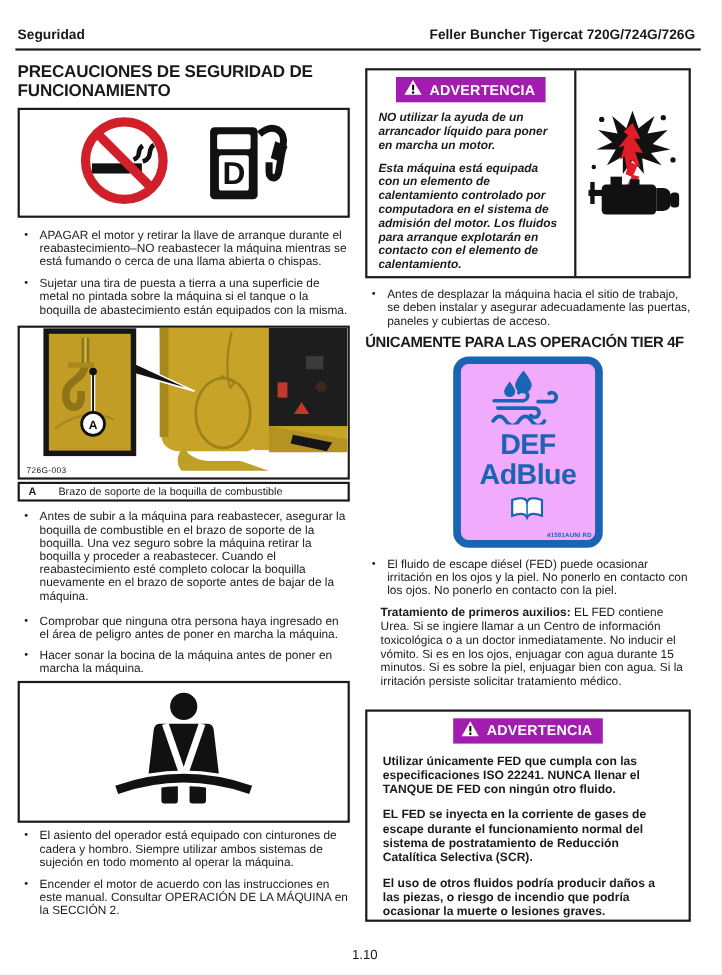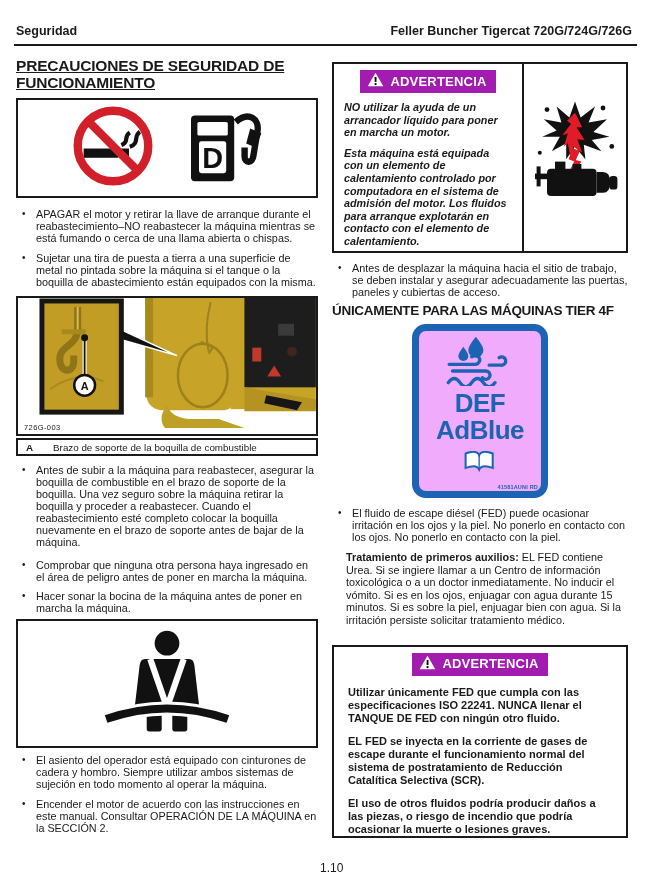--- a/index.html
+++ b/index.html
@@ -5,21 +5,21 @@
   html,body{margin:0;padding:0;background:#e8e8e8;}
   .page{position:relative;width:656px;height:886px;background:#ffffff;color:#1a1a1a;
         font-family:"Liberation Sans",sans-serif;margin:0 auto;overflow:hidden;}
   
   .hdr-left{position:absolute;left:16px;top:24px;font-size:12.5px;font-weight:bold;}
   .hdr-right{position:absolute;right:24px;top:24px;font-size:12.5px;font-weight:bold;}
   .hdr-rule{position:absolute;left:14px;right:19px;top:44px;border-top:2px solid #1a1a1a;}
   
   .col-left{position:absolute;left:16px;top:57px;width:302px;}
   .col-right{position:absolute;left:332px;top:62px;width:296px;}
-  .doc-title{font-size:15.5px;font-weight:bold;line-height:17px;letter-spacing:-0.2px;text-decoration:underline;}
+  .doc-title{font-size:15.5px;font-weight:bold;line-height:17px;letter-spacing:-0.2px;}
   
   .icon-box{margin-top:7px;height:96px;border:2px solid #1a1a1a;display:flex;align-items:center;justify-content:center;gap:28px;}
   .figure-box{margin-top:2px;border:2px solid #1a1a1a;height:136px;position:relative;background:#fff;}
   .figure-code{position:absolute;left:6px;bottom:2px;font-size:7.5px;letter-spacing:0.4px;}
   .figure-caption{margin-top:2px;border:2px solid #1a1a1a;padding:2px 8px 1px 8px;font-size:9.8px;display:flex;}
   .figure-caption .cap-letter{font-weight:bold;margin-right:20px;}
   .seat-box{margin-top:5px;border:2px solid #1a1a1a;height:125px;display:flex;align-items:center;justify-content:center;}
   
   .bullets{margin-top:10px;}
   .bullet-item{display:flex;margin-bottom:8px;font-size:10.8px;line-height:12px;}
@@ -220,21 +220,21 @@
           </svg>
         </span>
       </div>
     </div>
 
     <div class="bullet-item rc-bullet">
       <span class="bullet-dot">•</span>
       <span class="bullet-text">Antes de desplazar la máquina hacia el sitio de trabajo, se deben instalar y asegurar adecuadamente las puertas, paneles y cubiertas de acceso.</span>
     </div>
 
-    <div class="tier-heading">ÚNICAMENTE PARA LAS MÁQUINAS TIER 4F</div>
+    <div class="tier-heading">ÚNICAMENTE PARA LAS OPERACIÓN TIER 4F</div>
 
     <div class="def-wrap">
       <div class="def-label">
         <span style="margin-top:5px;">
           <svg width="76" height="50" viewBox="0 0 90 60">
             <path d="M40 1 q9 11 9 16 a9 9 0 1 1 -18 0 q0 -5 9 -16 z" fill="#1b64b4"></path>
             <path d="M25 13 q6 8 6 11 a6 6 0 1 1 -12 0 q0 -3 6 -11 z" fill="#1b64b4"></path>
             <g fill="none" stroke="#1b64b4" stroke-width="4" stroke-linecap="round">
               <path d="M8 34 h32 a5.5 5.5 0 1 0 -5 -9"></path>
               <path d="M12 42 h40 a5 5 0 1 1 -4 8"></path>

